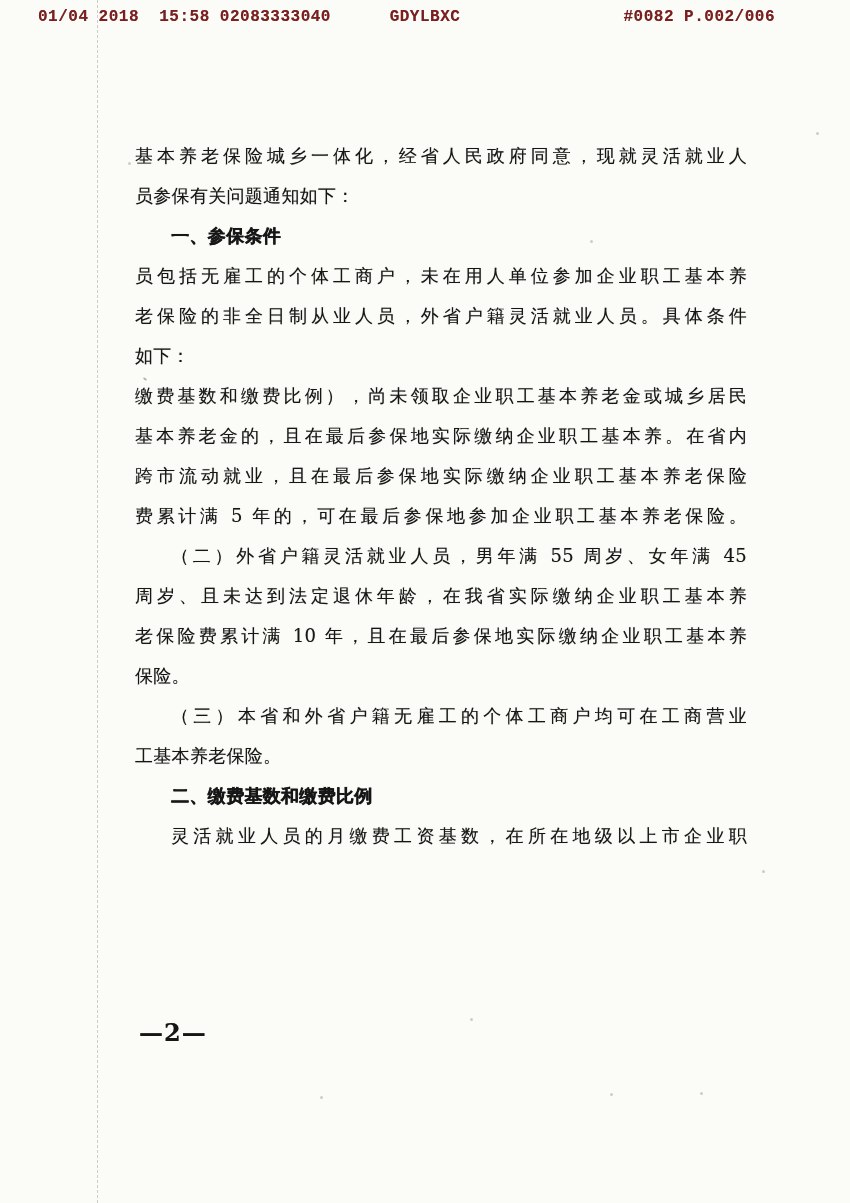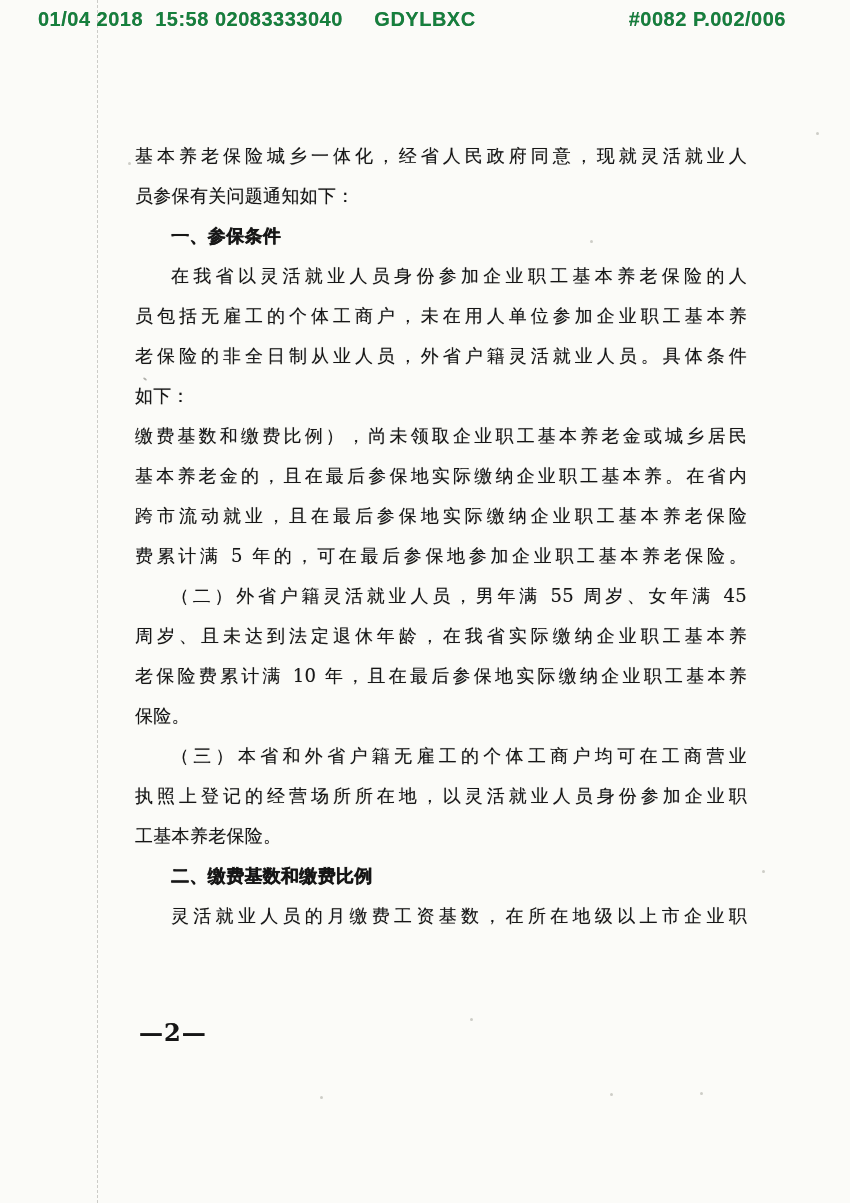--- a/index.html
+++ b/index.html
@@ -26,31 +26,31 @@
     width: 0;
     border-left: 1px dashed #bdbdb8;
     opacity: 0.75;
   }
   .fax-header {
     position: absolute;
     top: 8px;
     left: 0;
     width: 100%;
     height: 20px;
-    font-family: Liberation Sans, sans-serif;
-    font-size: 20px;
+    font-family: Liberation Mono, monospace;
+    font-size: 16px;
     font-weight: bold;
-    color: #15803d;
+    color: #7f1d1d;
     letter-spacing: 0.5px;
     text-shadow: 0 0 0.6px rgba(0,0,0,0.45);
     white-space: pre;
   }
   .fh-left   { position: absolute; left: 38px;  top: 0; }
   .fh-center { position: absolute; left: 0; right: 0; top: 0; text-align: center; }
-  .fh-right  { position: absolute; right: 64px; top: 0; }
+  .fh-right  { position: absolute; right: 75px; top: 0; }
 
   .doc-body {
     position: absolute;
     left: 135px;
     top: 136px;
     width: 612px;
     font-size: 18px;
     line-height: 40px;
     text-shadow: 0 0 0.8px rgba(0,0,0,0.40);
     letter-spacing: 0.3px;
@@ -109,34 +109,32 @@
   <header class="fax-header">
     <span class="fh-left">01/04 2018  15:58 02083333040</span>
     <span class="fh-center">GDYLBXC</span>
     <span class="fh-right">#0082 P.002/006</span>
   </header>
 
   <main class="doc-body">
     <div class="line full">基本养老保险城乡一体化，经省人民政府同意，现就灵活就业人</div>
     <div class="line">员参保有关问题通知如下：</div>
     <div class="line indent heading">一、参保条件</div>
-    <div class="line full indent">在我省以灵活就业人员身份参加企业职工基本养老保险的人</div>
     <div class="line full">员包括无雇工的个体工商户，未在用人单位参加企业职工基本养</div>
     <div class="line full">老保险的非全日制从业人员，外省户籍灵活就业人员。具体条件</div>
     <div class="line">如下：</div>
     <div class="line full">缴费基数和缴费比例），尚未领取企业职工基本养老金或城乡居民</div>
     <div class="line full">基本养老金的，且在最后参保地实际缴纳企业职工基本养。在省内</div>
     <div class="line full">跨市流动就业，且在最后参保地实际缴纳企业职工基本养老保险</div>
     <div class="line full">费累计满 5 年的，可在最后参保地参加企业职工基本养老保险。</div>
     <div class="line full indent">（二）外省户籍灵活就业人员，男年满 55 周岁、女年满 45</div>
     <div class="line full">周岁、且未达到法定退休年龄，在我省实际缴纳企业职工基本养</div>
     <div class="line full">老保险费累计满 10 年，且在最后参保地实际缴纳企业职工基本养</div>
     <div class="line">保险。</div>
     <div class="line full indent">（三）本省和外省户籍无雇工的个体工商户均可在工商营业</div>
-    <div class="line full">执照上登记的经营场所所在地，以灵活就业人员身份参加企业职</div>
     <div class="line">工基本养老保险。</div>
     <div class="line indent heading">二、缴费基数和缴费比例</div>
     <div class="line full indent">灵活就业人员的月缴费工资基数，在所在地级以上市企业职</div>
   </main>
 
   <div class="page-number">—2—</div>
 
   <div class="speck s1"></div>
   <div class="speck s2"></div>
   <div class="speck s3"></div>

